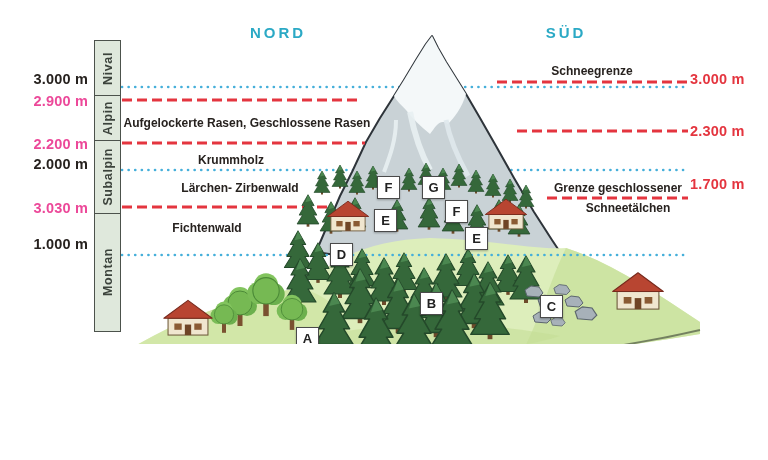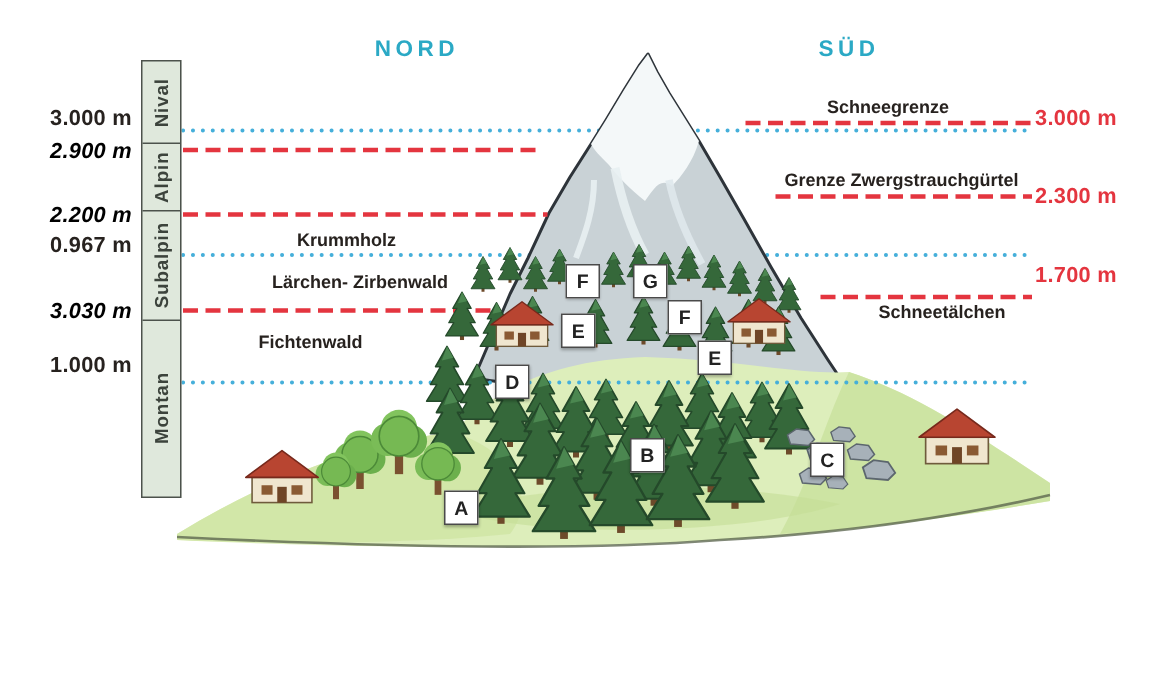--- a/index.html
+++ b/index.html
@@ -1,33 +1,33 @@
 <!DOCTYPE html>
 <html><head>
 <meta charset="utf-8">
 <style>
   html,body { margin:0; padding:0; background:#fff; }
   .stage {
-    position:relative; width:768px; height:460px; background:#ffffff;
+    position:relative; width:768px; height:344px; background:#ffffff;
     font-family:"Liberation Sans", sans-serif; overflow:hidden;
   }
   svg.art { position:absolute; left:0; top:0; }
 
   
   .dir-label {
     position:absolute; top:24px; transform:translateX(-50%);
     font-size:15px; font-weight:700; letter-spacing:3px; color:#2BA9C5;
   }
 
   
   .alt {
     position:absolute; width:64px; text-align:right;
     font-size:14.5px; font-weight:700; color:#27221f; letter-spacing:.2px;
   }
-  .alt.red { color:#000000;font-style:italic; }
+  .alt.red { color:#ec4899; }
   .ralt {
     position:absolute; left:690px; width:72px; text-align:left;
     font-size:14.5px; font-weight:700; color:#E4353F; letter-spacing:.2px;
   }
 
   
   .zone-bar {
     position:absolute; left:94px; top:40px; width:27px; height:292px;
     border:1.6px solid #4c524c; background:#dfe8dc; box-sizing:border-box;
     display:flex; flex-direction:column;
@@ -195,34 +195,35 @@
         <span>Subalpin</span>
       </div>
     <div class="zone" style="height:116px">
         <span>Montan</span>
       </div>
   </div>
 
   <div class="alt" style="left:24px;top:71px">3.000 m</div>
   <div class="alt red" style="left:24px;top:93px">2.900 m</div>
   <div class="alt red" style="left:24px;top:136px">2.200 m</div>
-  <div class="alt" style="left:24px;top:156px">0.967 m</div>
+  <div class="alt" style="left:24px;top:156px">2.000 m</div>
   <div class="alt red" style="left:24px;top:200px">3.030 m</div>
   <div class="alt" style="left:24px;top:236px">1.000 m</div>
 
   <div class="ralt" style="top:71px">3.000 m</div>
   <div class="ralt" style="top:123px">2.300 m</div>
   <div class="ralt" style="top:176px">1.700 m</div>
 
+  <div class="veg-label" style="left:247px;top:116px">Aufgelockerte Rasen, Geschlossene Rasen</div>
   <div class="veg-label" style="left:231px;top:153px">Krummholz</div>
   <div class="veg-label" style="left:240px;top:181px">Lärchen- Zirbenwald</div>
   <div class="veg-label" style="left:207px;top:221px">Fichtenwald</div>
 
   <div class="veg-label" style="left:592px;top:64px">Schneegrenze</div>
-  <div class="veg-label" style="left:601px;top:113px">Grenze Zwergstrauchgürtel</div>
+  <div class="veg-label" style="left:618px;top:181px">Grenze geschlossener</div>
   <div class="veg-label" style="left:628px;top:201px">Schneetälchen</div>
 
   <div class="marker" style="left:296px;top:327px">A</div>
   <div class="marker" style="left:420px;top:292px">B</div>
   <div class="marker" style="left:540px;top:295px">C</div>
   <div class="marker" style="left:330px;top:243px">D</div>
   <div class="marker" style="left:374px;top:209px">E</div>
   <div class="marker" style="left:465px;top:227px">E</div>
   <div class="marker" style="left:377px;top:176px">F</div>
   <div class="marker" style="left:445px;top:200px">F</div>

